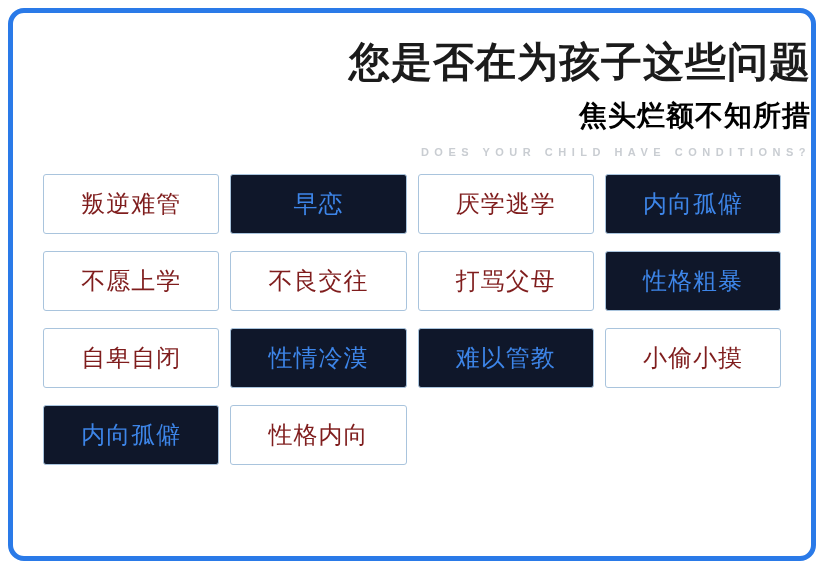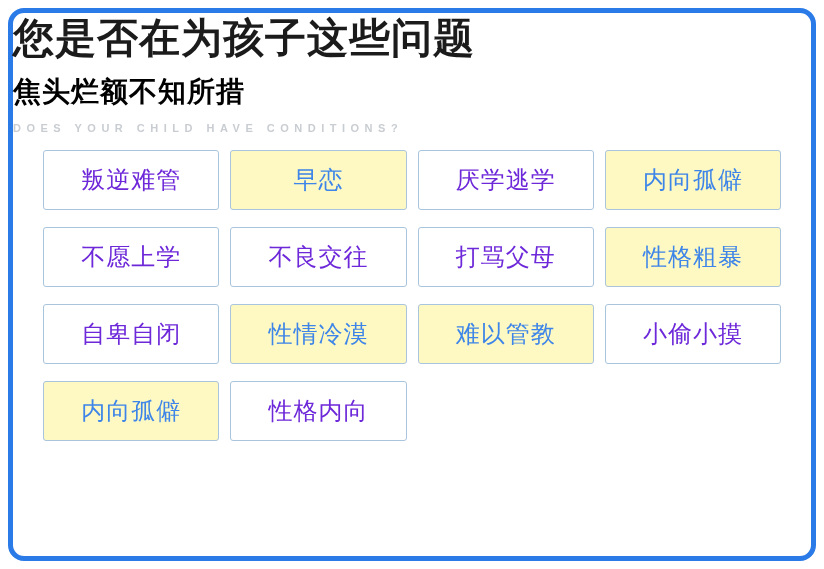--- a/index.html
+++ b/index.html
@@ -20,21 +20,22 @@
     top: 8px;
     width: 808px;
     height: 553px;
     box-sizing: border-box;
     border: 5px solid #2a7ae8;
     border-radius: 16px;
     background: #ffffff;
   }
 
   #heading-block {
-    text-align: left;
+    padding-top: 24px;
+    text-align: right;
   }
 
   .headline-primary {
     font-size: 41px;
     font-weight: bold;
     color: #1b1b1b;
     letter-spacing: 1px;
     line-height: 1.22;
   }
 
@@ -71,25 +72,25 @@
     border-radius: 3px;
     display: flex;
     align-items: center;
     justify-content: center;
     font-size: 24px;
     letter-spacing: 1px;
   }
 
   .condition-cell.tone-plain {
     background: #ffffff;
-    color: #6d28d9;
+    color: #7f1d1d;
   }
 
   .condition-cell.tone-accent {
-    background: #fef9c3;
+    background: #0f172a;
     color: #3d85e8;
     text-align: center;
   }
 </style>
 </head>
 <body>
 
 <div id="poster-frame">
 
   <div id="heading-block">

